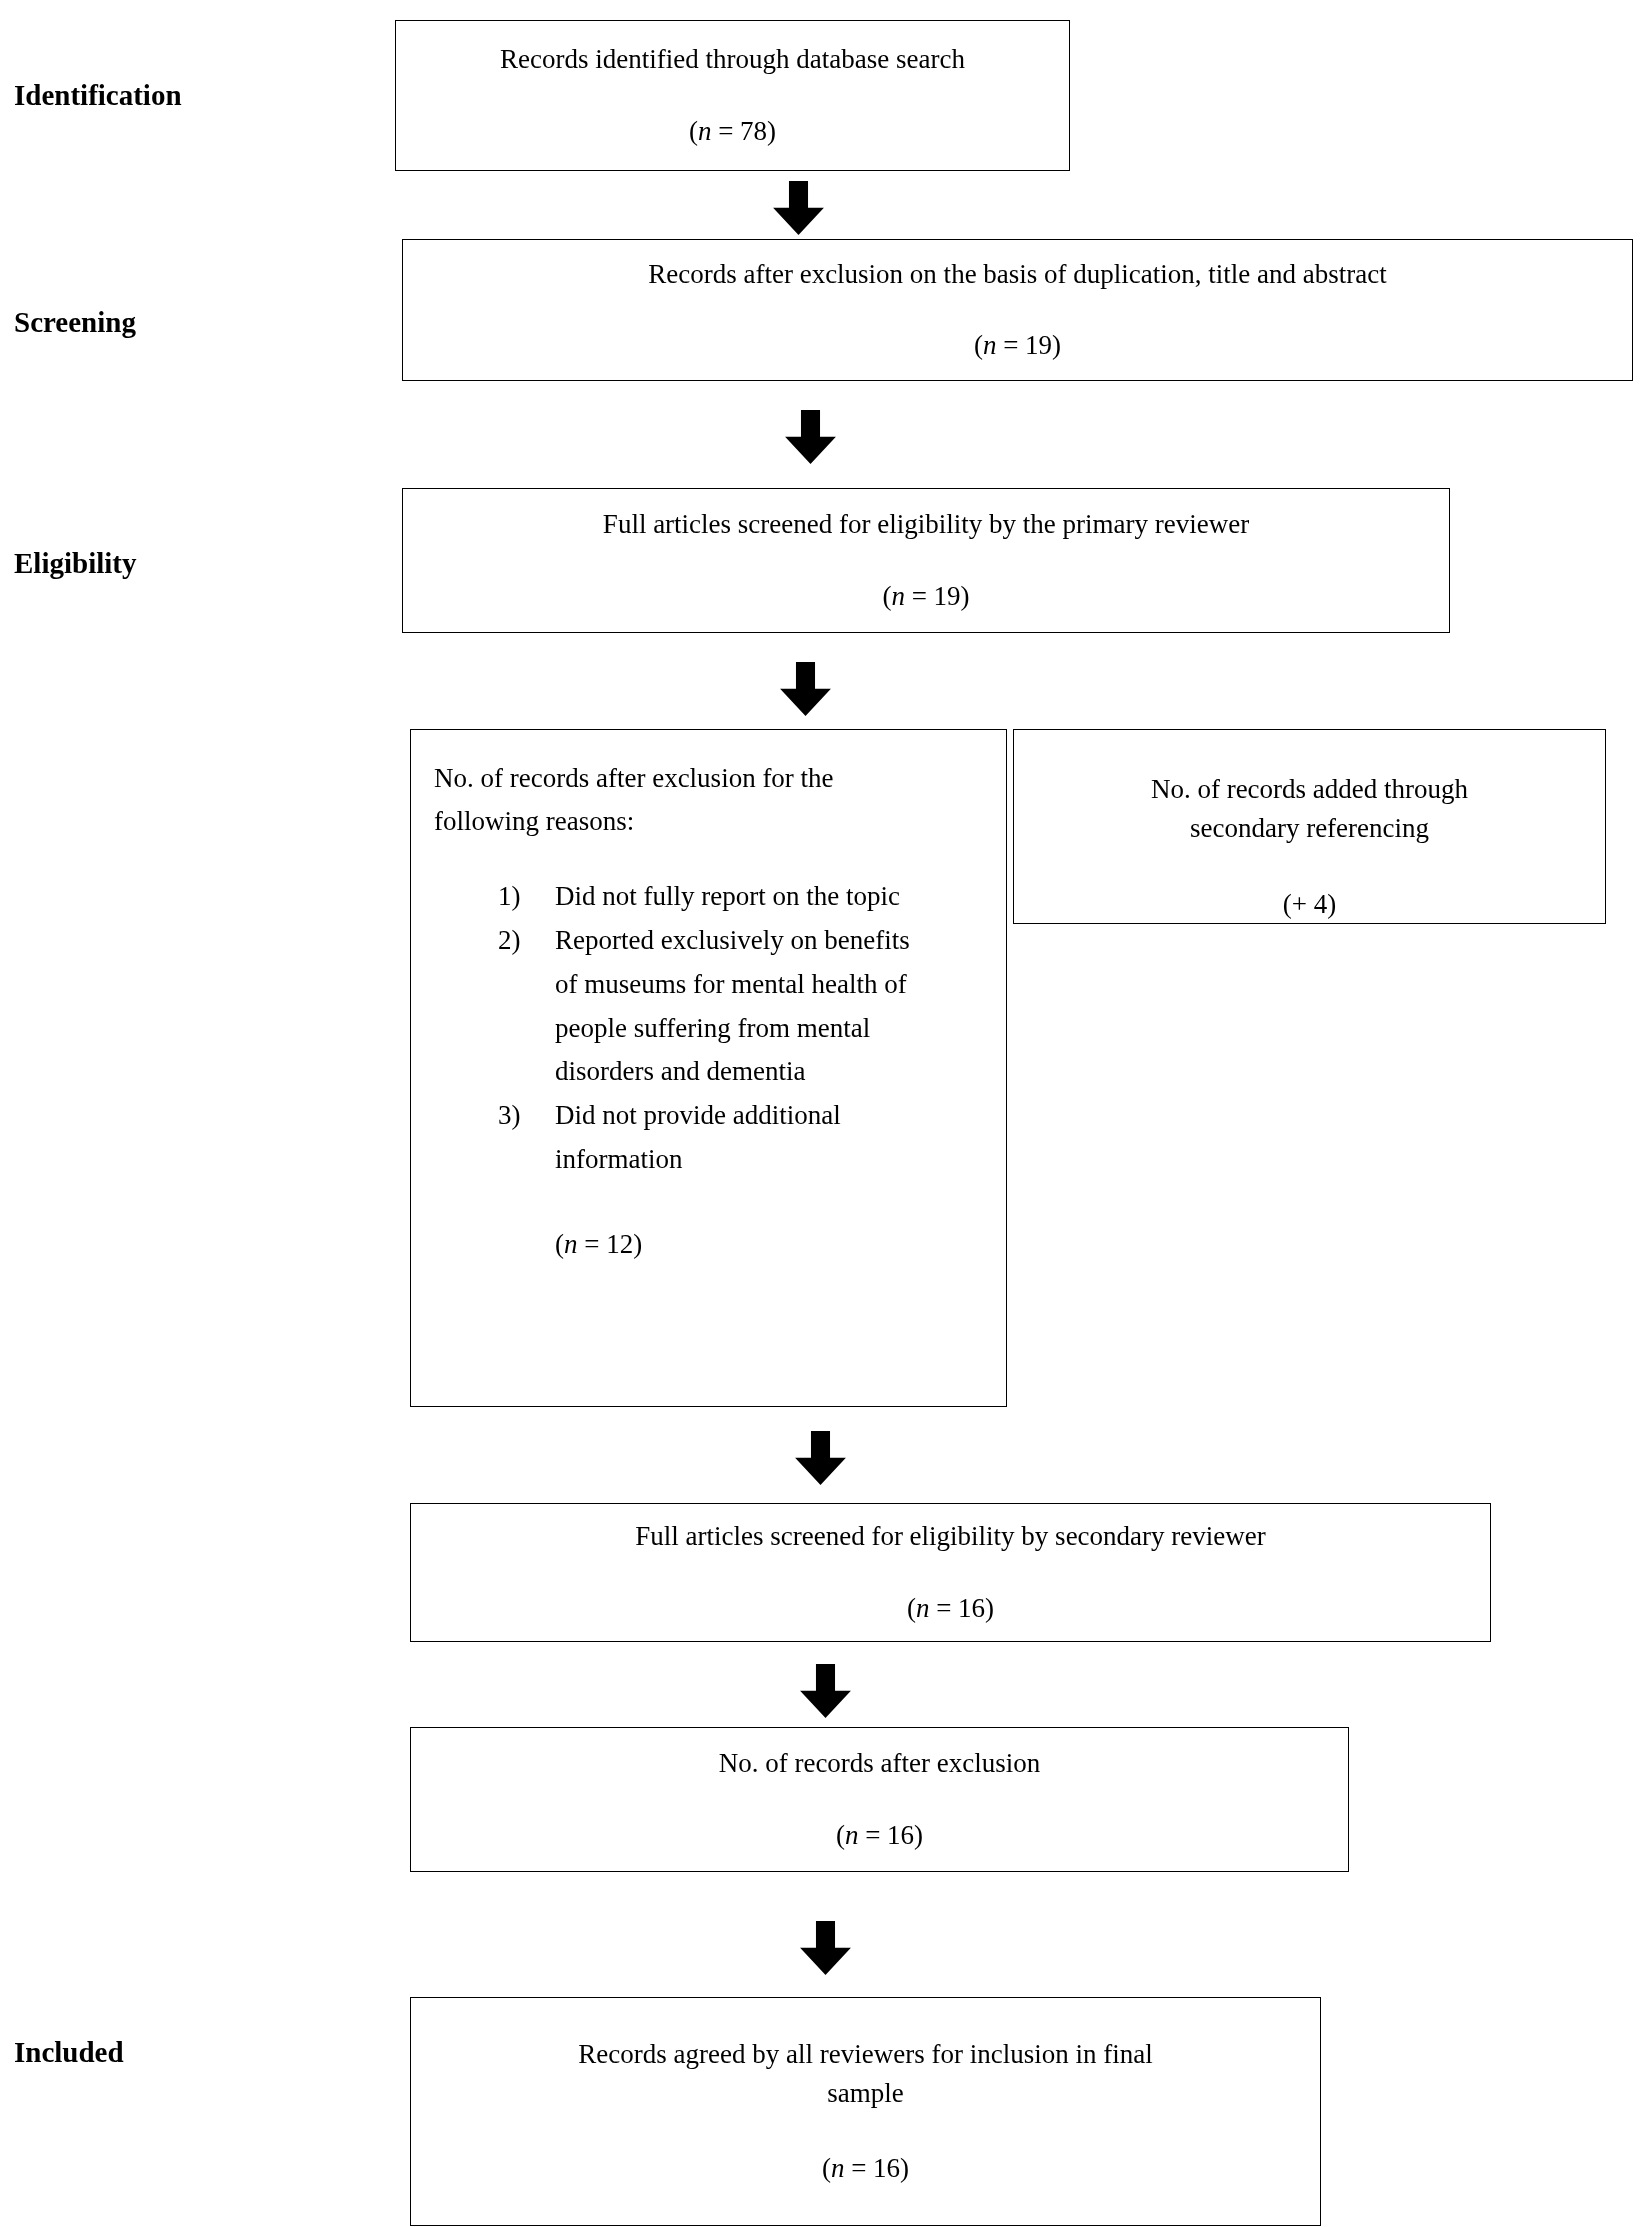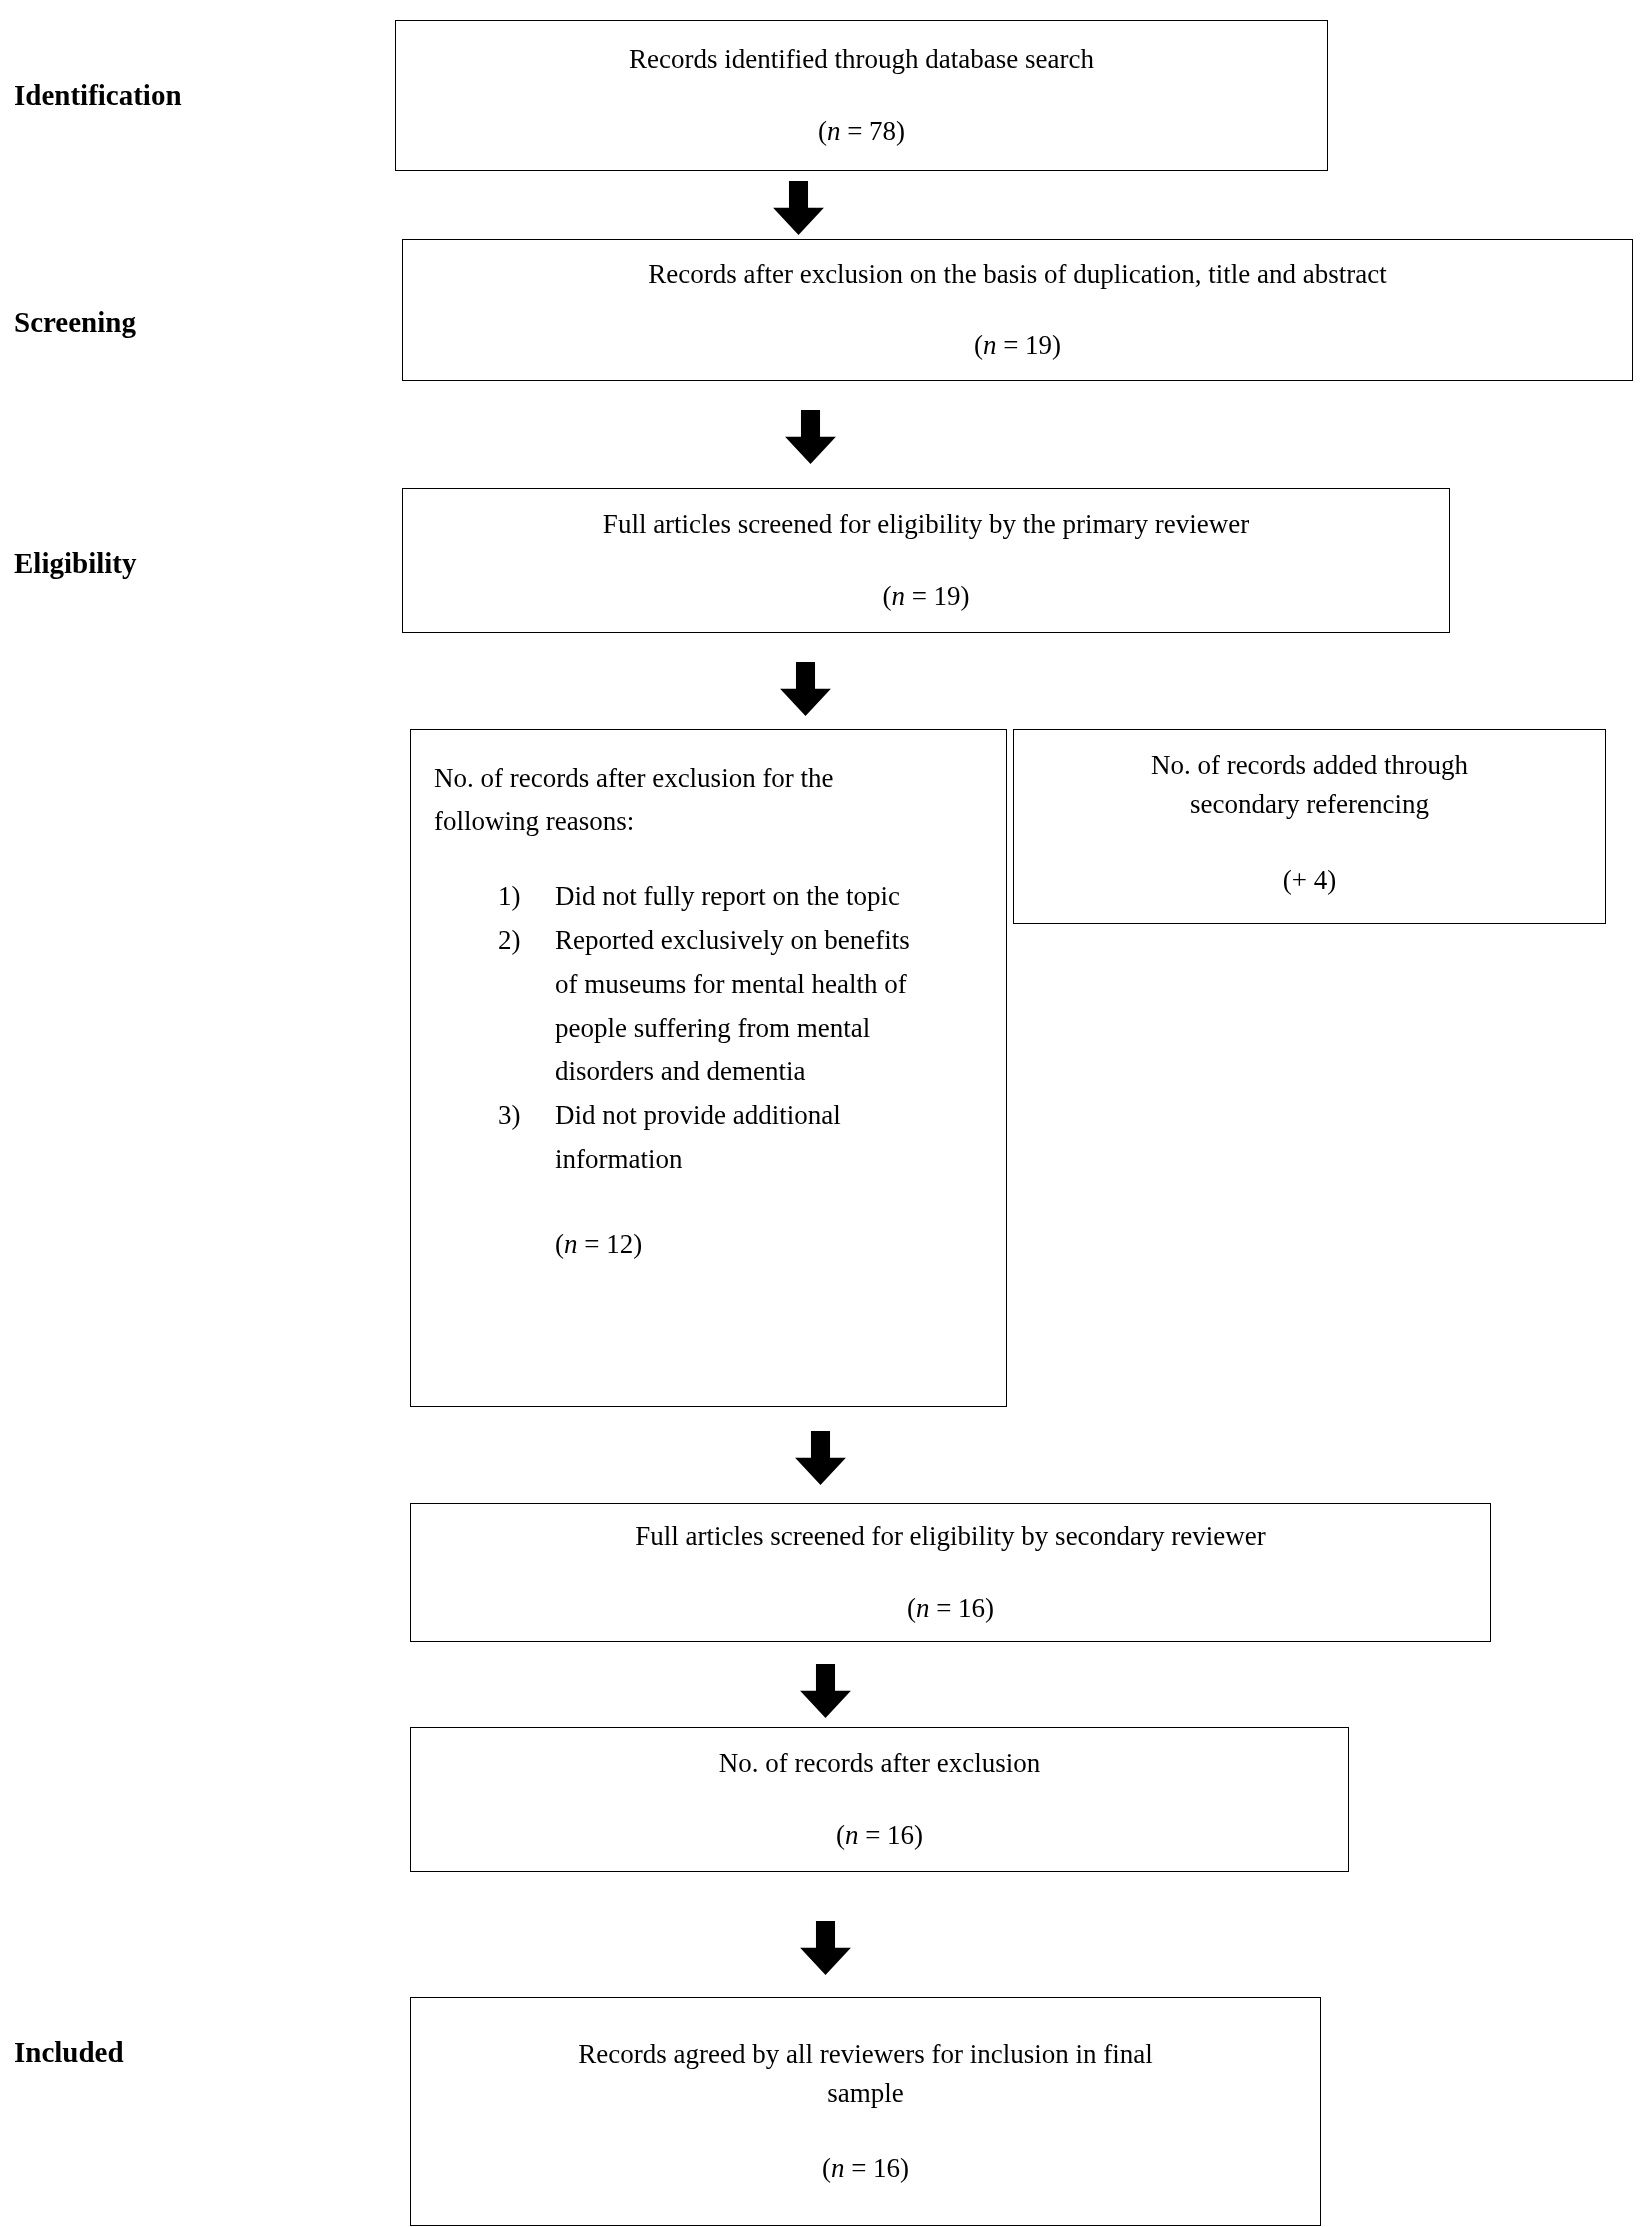--- a/index.html
+++ b/index.html
@@ -82,21 +82,21 @@
 </head>
 <body>
 
 <div class="canvas">
 
   <div class="stage-label" style="left:14px; top:80px;text-align:right;">Identification</div>
   <div class="stage-label" style="left:14px; top:307px;">Screening</div>
   <div class="stage-label" style="left:14px; top:548px;text-align:center;">Eligibility</div>
   <div class="stage-label" style="left:14px; top:2037px;">Included</div>
 
-  <div class="fbox" style="left:395px; top:20px; width:933px; height:151px;">
+  <div class="fbox" style="left:395px; top:20px; width:675px; height:151px;">
     <div class="box-text">Records identified through database search</div>
     <div class="count"><span>(</span><span class="nvar">n</span><span> = 78)</span></div>
   </div>
 
   <div class="arrow" style="left:773px; top:181px;">
     <svg viewBox="0 0 80 85" xmlns="http://www.w3.org/2000/svg">
         <path d="M25 0 H55 V42 H80 L40 85 L0 42 H25 Z" fill="#000000"></path>
       </svg>
   </div>
 
@@ -134,21 +134,21 @@
         <span class="reason-text">Reported exclusively on benefits of museums for mental health of people suffering from mental disorders and dementia</span>
       </div>
       <div class="reason-item">
         <span class="reason-marker">3)</span>
         <span class="reason-text">Did not provide additional information</span>
       </div>
     </div>
     <div class="count reasons-count"><span>(</span><span class="nvar">n</span><span> = 12)</span></div>
   </div>
 
-  <div class="fbox" style="left:1013px; top:729px; width:593px; height:195px; justify-content:flex-start; padding-top:16px; gap:37px;">
+  <div class="fbox" style="left:1013px; top:729px; width:593px; height:195px; justify-content:flex-start; padding-top:40px; gap:37px;">
     <div class="box-text" style="max-width:369px;">No. of records added through secondary referencing</div>
     <div class="count"><span>(</span><span class="nvar"></span><span>+ 4)</span></div>
   </div>
 
   <div class="arrow" style="left:795px; top:1431px;">
     <svg viewBox="0 0 80 85" xmlns="http://www.w3.org/2000/svg">
         <path d="M25 0 H55 V42 H80 L40 85 L0 42 H25 Z" fill="#000000"></path>
       </svg>
   </div>
 

